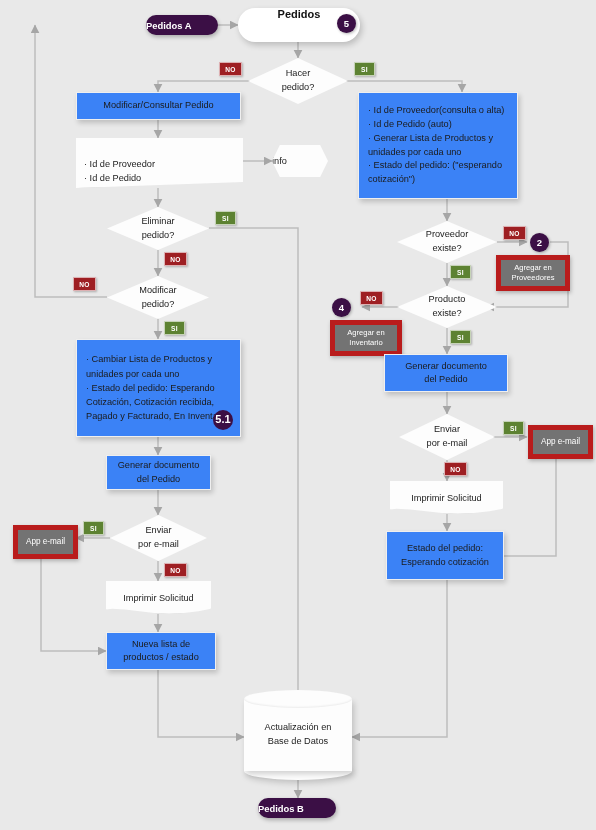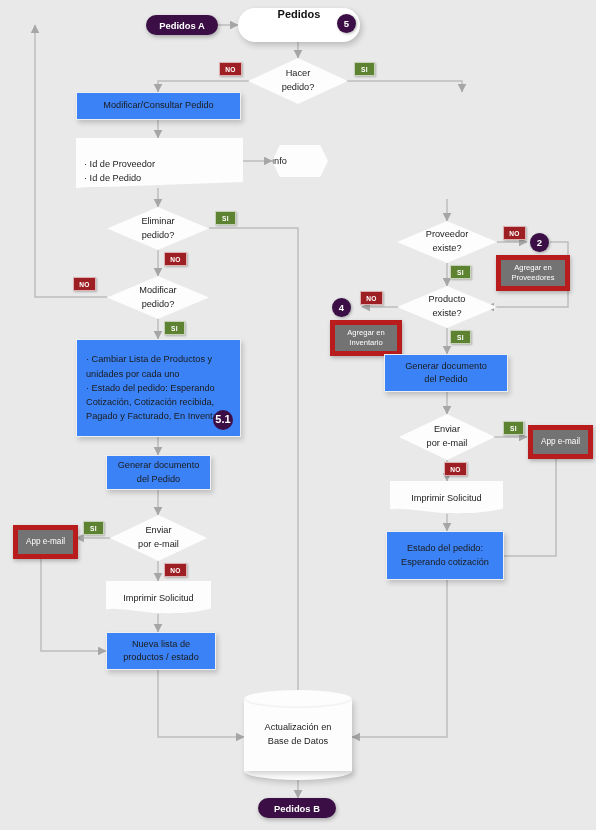--- a/index.html
+++ b/index.html
@@ -67,21 +67,21 @@
     position:relative;z-index:2;
     font-size:9.2px;line-height:1.5;text-align:center;color:#1b1b1b;
   }
 
   
   .pill{
     position:absolute;
     background:#3b0f45;
     color:#fff;
     border-radius:999px;
-    display:flex;align-items:center;justify-content:center;
+    display:flex;align-items:center;justify-content:flex-start;
     font-size:9.4px;font-weight:bold;
     box-shadow:1px 2px 4px rgba(0,0,0,.28);
   }
 
   
   .header-node{
     position:absolute;
     background:#fff;border-radius:18px;
     box-shadow:2px 3px 6px rgba(0,0,0,.2);
     display:flex;align-items:flex-start;justify-content:center;
@@ -267,20 +267,26 @@
   <div class="node data-skew bullets" style="left:76px;top:138px;width:167px;height:50px;">
     <span>· Id de Proveedor
 · Id de Pedido
 · Fecha de Pedido</span>
   </div>
 
   <div class="hex" style="left:272px;top:145px;width:56px;height:32px;">
     <span>info</span>
   </div>
 
+  <div class="node box left bullets" style="left:358px;top:92px;width:160px;height:107px;padding:7px 9px;line-height:1.5;">
+    <span>· Id de Proveedor(consulta o alta)
+· Id de Pedido (auto)
+· Generar Lista de Productos y unidades por cada uno
+· Estado del pedido: ("esperando cotización")</span>
+  </div>
 
   <div class="diamond" style="left:107px;top:207px;width:102px;height:43px;">
     <div class="dshape"></div>
     <div class="dtext bullets">Eliminar
 pedido?</div>
   </div>
   <div class="lbl si" style="left:215px;top:211px;width:19px;height:12px;">
     <span>SI</span>
   </div>
   <div class="lbl no" style="left:164px;top:252px;width:21px;height:12px;">

